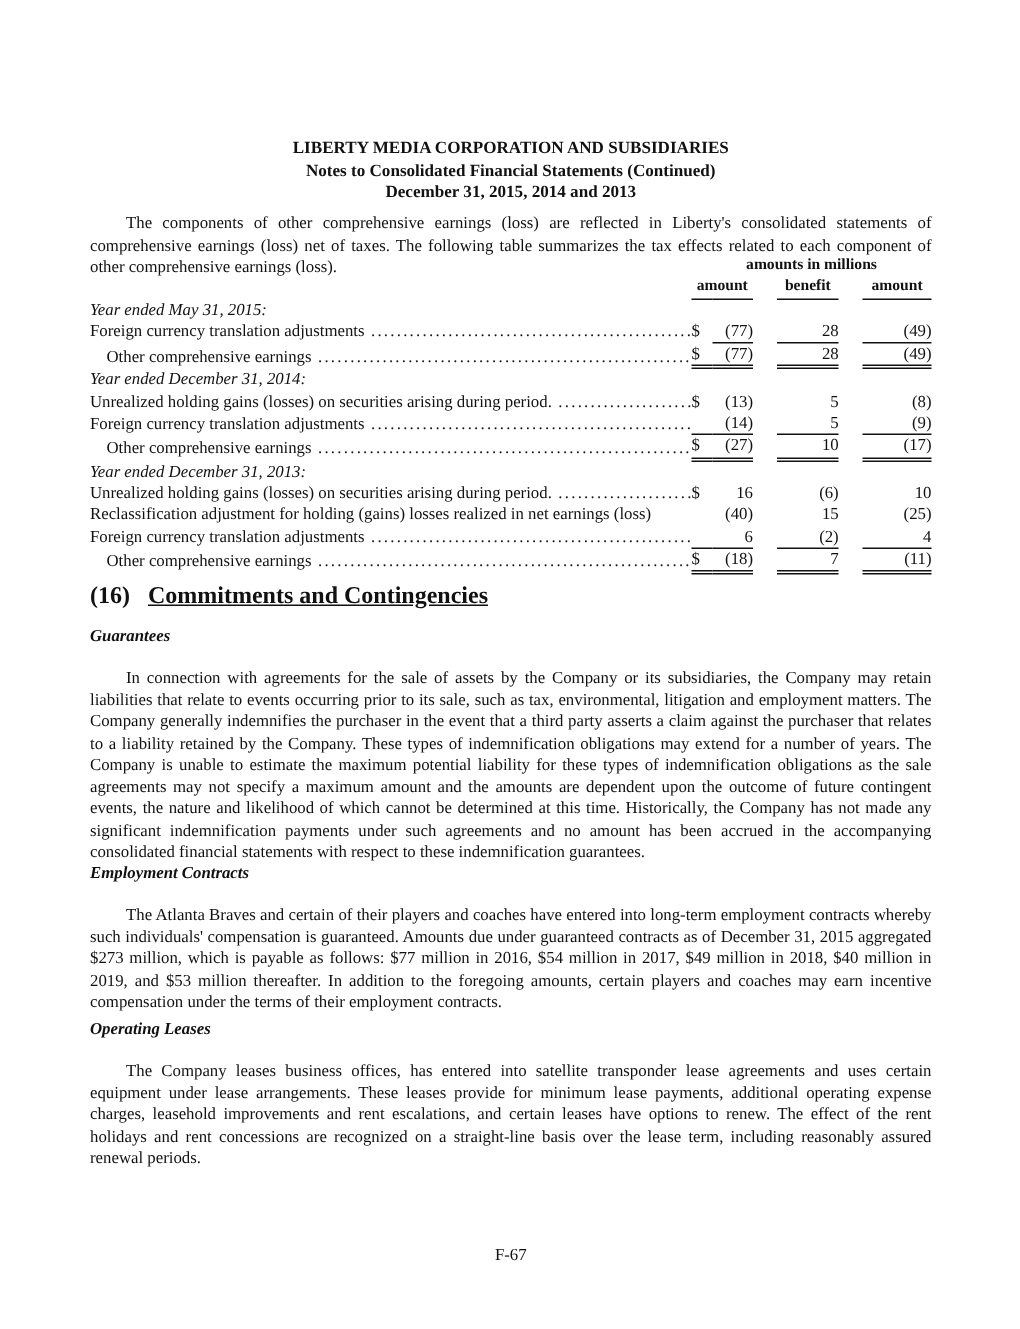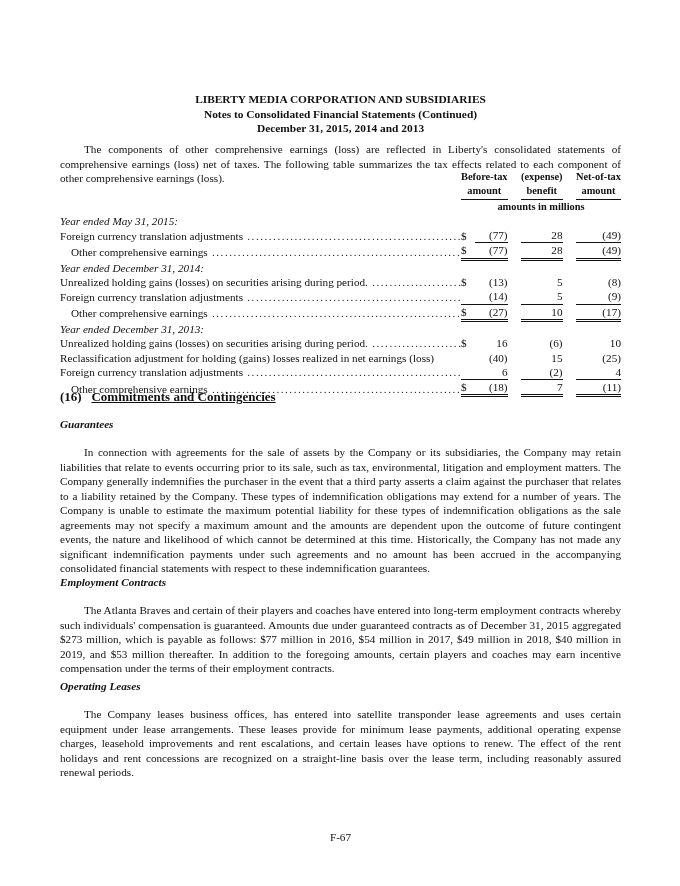--- a/index.html
+++ b/index.html
@@ -24,21 +24,21 @@
   .ind { padding-left: 11px !important; }
   .dol { width: 14px; text-align: left; }
   .num { text-align: right; }
   .c1 { width: 42px; }
   .gap { width: 16px; }
   .c2 { width: 42px; }
   .c3 { width: 52px; }
   .ul { border-bottom: 1px solid #111; }
   .dul { border-bottom: 3px double #111; }
 
-  .sec { position: absolute; left: 0; font-weight: bold; font-size: 13px; }
+  .sec { position: absolute; left: 0; font-weight: bold; font-size: 16px; }
   .sec .u { text-decoration: underline; }
   .sub { position: absolute; left: 0; font-weight: bold; font-style: italic; font-size: 11.2px; text-align: center; }
   .blk { position: absolute; left: 0; width: 561px; }
   .footer { position: absolute; top: 812px; left: 0; width: 561px; text-align: center; font-size: 11.2px; margin-top: 19px; }
 </style>
 </head>
 <body>
 
 <div class="page">
 
@@ -47,37 +47,29 @@
     <div>Notes to Consolidated Financial Statements (Continued)</div>
     <div>December 31, 2015, 2014 and 2013</div>
   </div>
 
   <p class="p indent intro">The components of other comprehensive earnings (loss) are reflected in Liberty's consolidated statements of comprehensive earnings (loss) net of taxes. The following table summarizes the tax effects related to each component of other comprehensive earnings (loss).</p>
 
   <table class="fin">
     <tbody>
     <tr>
       <td class="lbl"></td>
-      <td class="colh" colspan="2">Before-tax</td>
-      <td class="gap"></td>
-      <td class="colh">(expense)</td>
-      <td class="gap"></td>
-      <td class="colh">Net-of-tax</td>
+      <td class="colh" colspan="6">amounts in millions</td>
     </tr>
     <tr>
       <td class="lbl"></td>
       <td class="colh colh-u" colspan="2">amount</td>
       <td class="gap"></td>
       <td class="colh colh-u">benefit</td>
       <td class="gap"></td>
       <td class="colh colh-u">amount</td>
-    </tr>
-    <tr>
-      <td class="lbl"></td>
-      <td class="colh" colspan="6">amounts in millions</td>
     </tr>
 
     <tr>
       <td class="lbl it" colspan="7">Year ended May 31, 2015:</td>
     </tr>
     <tr>
       <td class="lbl"><span>Foreign currency translation adjustments</span><span class="dots"> ......................................................................</span></td>
       <td class="dol">$</td>
       <td class="num ul">(77)</td>
       <td class="gap"></td>

